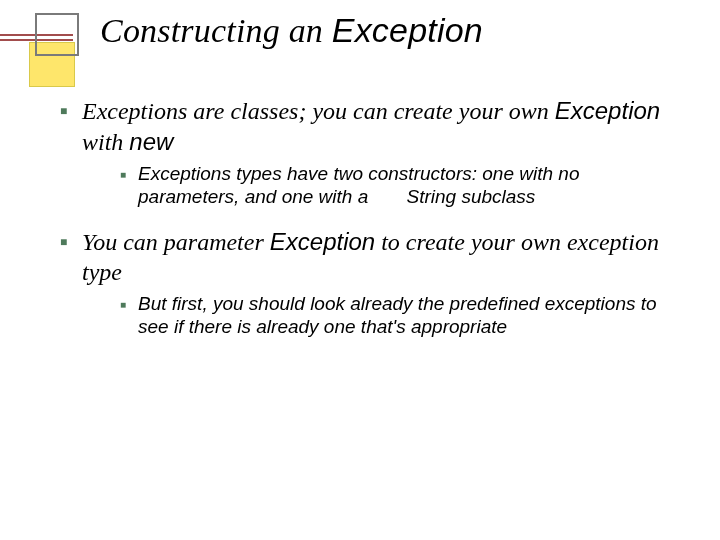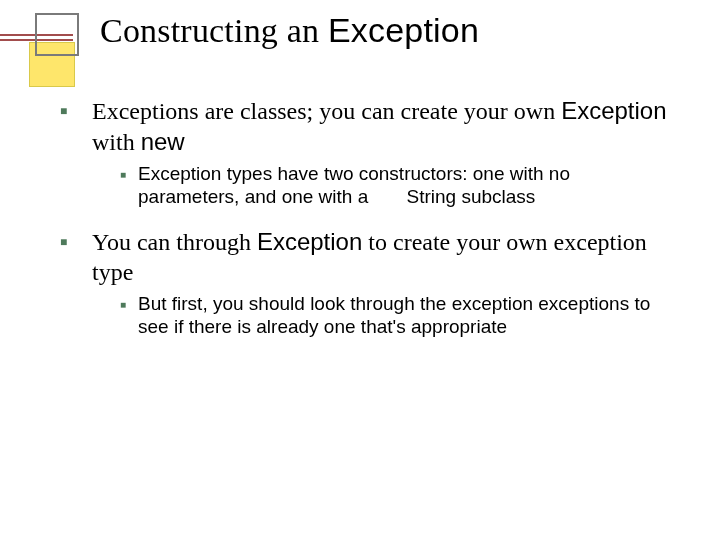--- a/index.html
+++ b/index.html
@@ -10,20 +10,21 @@
     background: #ffffff;
     font-family: "Times New Roman", Times, serif;
     color: #000;
     overflow: hidden;
   }
   .slide {
     position: relative;
     width: 720px;
     height: 416px;
     box-sizing: border-box;
+    font-style: italic;
   }
   
   .deco-yellow {
     position: absolute;
     left: 29px;
     top: 42px;
     width: 44px;
     height: 43px;
     background: #fee66b;
     border: 1px solid #d9c94a;
@@ -83,21 +84,20 @@
     color: #4e7a5b;
     font-size: 12px;
     display: inline-block;
     width: 22px;
     vertical-align: 3px;
   }
   .l1 .txt {
     display: inline-block;
     vertical-align: top;
     width: 580px;
-    margin-left: 10px;
   }
   .l1 .code { font-family: Arial, Helvetica, sans-serif; }
   .l2 {
     margin: 0 0 18px 60px;
     font-size: 19px;
     line-height: 1.25;
     font-family: Arial, Helvetica, sans-serif;
   }
   .l2 .bullet {
     font-size: 10px;
@@ -119,17 +119,17 @@
   <div class="deco-yellow"></div>
   <div class="deco-lines"></div>
   <div class="deco-box"></div>
 
   <div class="title">
     <span>Constructing an </span><span class="code">Exception</span>
   </div>
 
   <div class="content">
       <div class="l1 group1"><span class="bullet">■</span><span class="txt"><span>Exceptions are classes; you can create your own </span><span class="code">Exception</span><span> with </span><span class="code">new</span></span></div>
-      <div class="l2"><span class="bullet">■</span><span class="txt"><span>Exception types have two constructors: one with no parameters, and one with a </span><span class="code">String</span><span> subclass</span></span></div>
-      <div class="l1 group2"><span class="bullet">■</span><span class="txt"><span>You can through </span><span class="code">Exception</span><span> to create your own exception type</span></span></div>
-      <div class="l2"><span class="bullet">■</span><span class="txt"><span>But first, you should look through the exception exceptions to see if there is already one that's appropriate</span></span></div>
+      <div class="l2"><span class="bullet">■</span><span class="txt"><span>Exceptions types have two constructors: one with no parameters, and one with a </span><span class="code">String</span><span> subclass</span></span></div>
+      <div class="l1 group2"><span class="bullet">■</span><span class="txt"><span>You can parameter </span><span class="code">Exception</span><span> to create your own exception type</span></span></div>
+      <div class="l2"><span class="bullet">■</span><span class="txt"><span>But first, you should look already the predefined exceptions to see if there is already one that's appropriate</span></span></div>
     </div>
 </div>
 
 </body></html>

